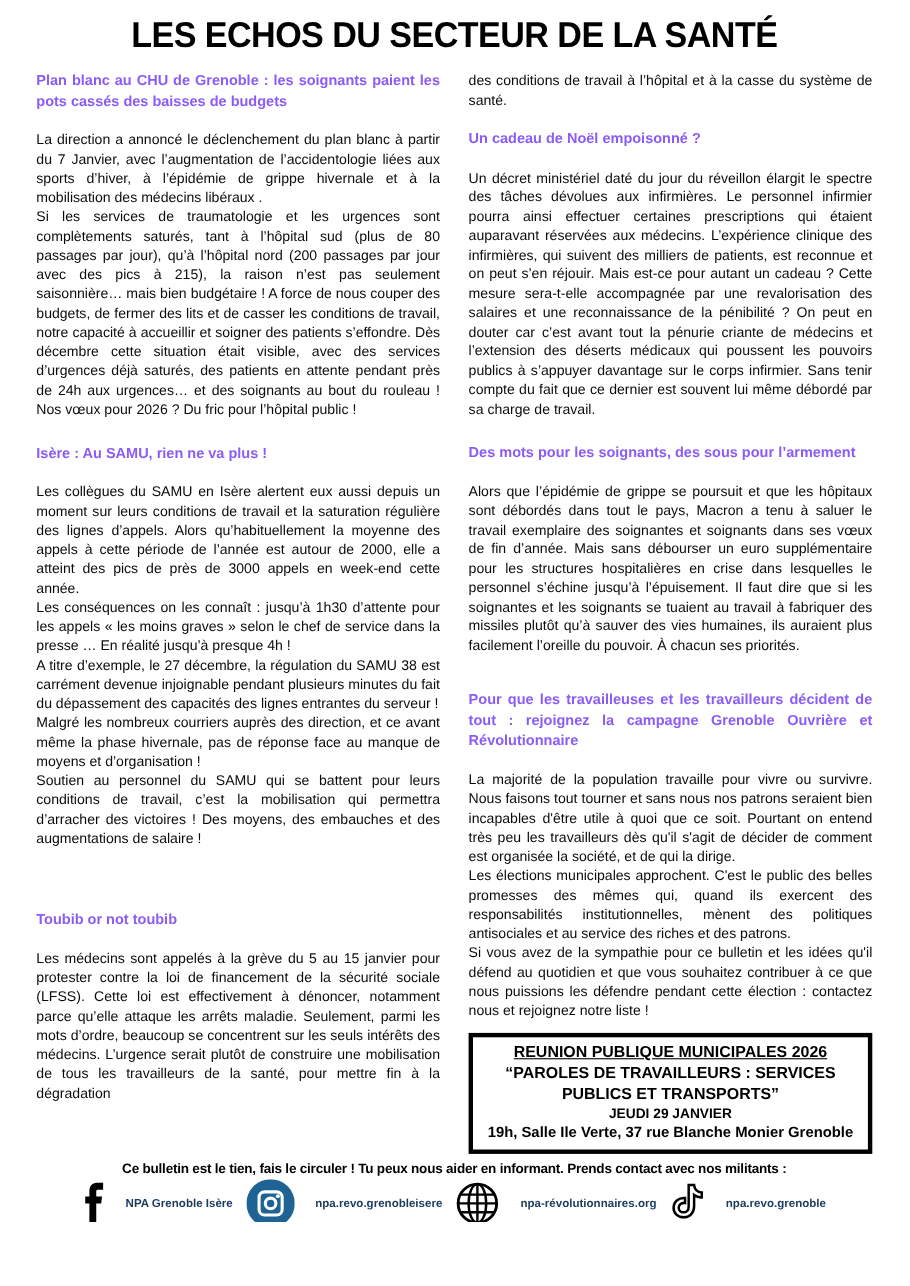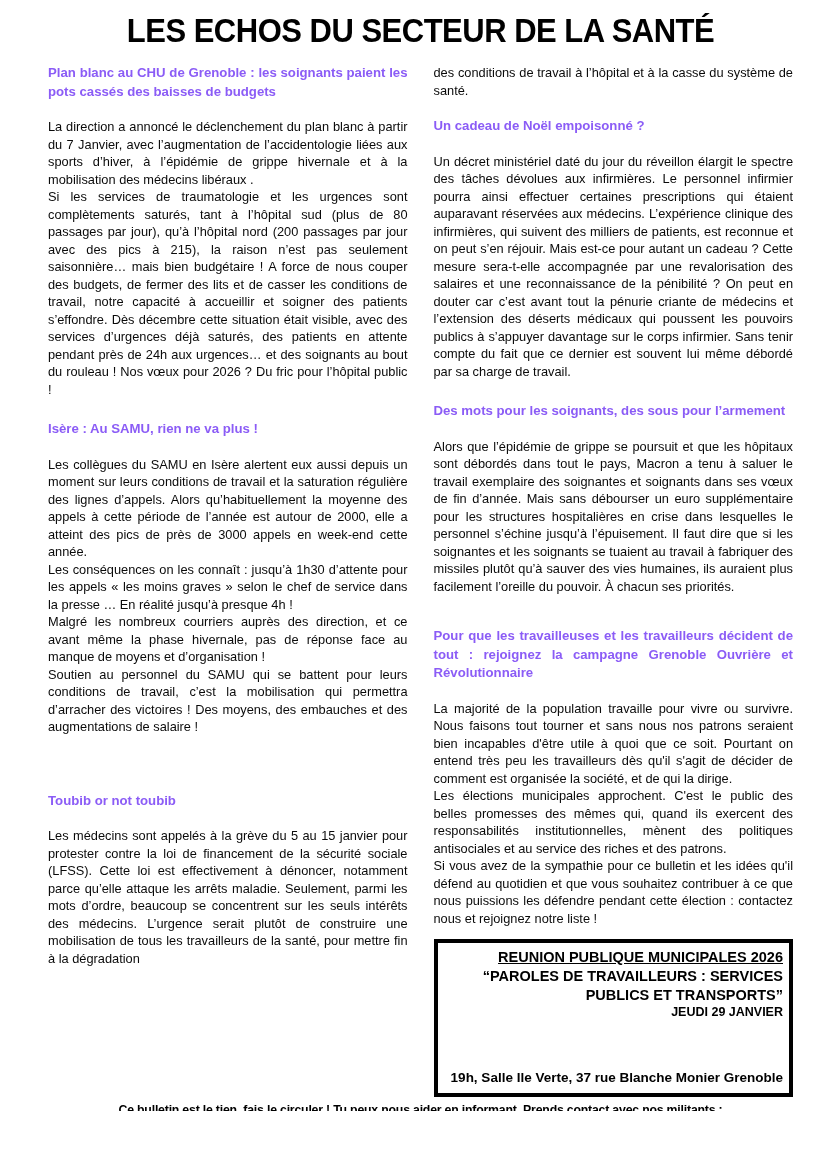--- a/index.html
+++ b/index.html
@@ -1,18 +1,18 @@
 <!DOCTYPE html>
 <html><head>
 <meta charset="utf-8">
 <style>
   html,body{margin:0;padding:0;background:#ffffff;}
   .page{
     width:827px;height:1111px;box-sizing:border-box;
-    padding:12px 34px 8px 48px;
+    padding:12px 34px 8px 33px;
     display:flex;flex-direction:column;
     font-family:"Liberation Sans", sans-serif;
     color:#0a0a0a;background:#ffffff;overflow:hidden;
   }
   h1.title{
     text-align:center;font-size:31px;font-weight:bold;
     letter-spacing:-0.5px;margin:2px 0 14px 0;color:#000;
     transform:scaleY(1.05);
   }
   .columns{display:flex;flex:1;gap:26px;}
@@ -21,26 +21,26 @@
   .col h2{
     font-size:13.2px;line-height:18.5px;font-weight:bold;
     margin:18px 0 17px 0;text-align:justify;color:#8b5cf6;
   }
   .col h2.first{margin-top:0;}
   .col h2.mt-med{margin-top:22px;}
   .col h2.mt-big{margin-top:56px;}
   .col h2.mt-big2{margin-top:32px;}
   .event-box{
     border:4px solid #000;margin-top:12px;padding:4px 6px 6px 6px;
-    text-align:right;font-weight:bold;color:#000;
+    text-align:center;font-weight:bold;color:#000;
   }
   .ebx-l1{font-size:14.5px;text-decoration:underline;line-height:20px;}
   .ebx-l2{font-size:14.5px;line-height:19px;}
   .ebx-l3{font-size:12.5px;line-height:15px;}
-  .ebx-l4{font-size:13.5px;line-height:19px;margin-top:48px;}
+  .ebx-l4{font-size:13.5px;line-height:19px;}
   .footer{margin-top:auto;padding-top:6px;}
   .tagline{
     text-align:center;font-weight:bold;font-size:12.3px;
     letter-spacing:-0.2px;margin-bottom:3px;color:#000;
   }
   .contacts{
     display:flex;justify-content:center;align-items:center;gap:12px;
   }
   .contact{display:flex;align-items:center;gap:19px;}
   .c-icon{display:flex;align-items:center;}
@@ -58,20 +58,21 @@
 
   <div class="columns">
 
     <div class="col">
       <h2 class="first">Plan blanc au CHU de Grenoble : les soignants paient les pots cassés des baisses de budgets</h2>
       <p>La direction a annoncé le déclenchement du plan blanc à partir du 7 Janvier, avec l’augmentation de l’accidentologie liées aux sports d’hiver, à l’épidémie de grippe hivernale et à la mobilisation des médecins libéraux .</p>
       <p>Si les services de traumatologie et les urgences sont complètements saturés, tant à l’hôpital sud  (plus de 80 passages par jour), qu’à l’hôpital nord (200 passages par jour avec des pics à 215), la raison n’est pas seulement saisonnière… mais bien budgétaire ! A force de nous couper des budgets, de fermer des lits et de casser les conditions de travail, notre capacité à accueillir et soigner des patients s’effondre. Dès décembre cette situation était visible, avec des services d’urgences déjà saturés, des patients en attente pendant près de 24h aux urgences… et des soignants au bout du rouleau ! Nos vœux pour 2026 ? Du fric pour l’hôpital public !</p>
       <h2 class="mt-med">Isère : Au SAMU, rien ne va plus !</h2>
       <p>Les collègues du SAMU en Isère alertent eux aussi depuis un moment sur leurs conditions de travail et la saturation régulière des lignes d’appels. Alors qu’habituellement la moyenne des appels à cette période de l’année est autour de 2000, elle a atteint des pics de près de 3000 appels en week-end cette année.</p>
       <p>Les conséquences on les connaît : jusqu’à 1h30 d’attente pour les appels « les moins graves » selon le chef de service dans la presse … En réalité jusqu’à presque 4h !</p>
+      <p>A titre d’exemple, le 27 décembre, la régulation du SAMU 38 est carrément devenue injoignable pendant plusieurs minutes du fait du dépassement des capacités des lignes entrantes du serveur !</p>
       <p>Malgré les nombreux courriers auprès des direction, et ce avant même la phase hivernale, pas de réponse face au manque de moyens et d’organisation !</p>
       <p>Soutien au personnel du SAMU qui se battent pour leurs conditions de travail, c’est la mobilisation qui permettra d’arracher des victoires ! Des moyens, des embauches et des augmentations de salaire !</p>
       <h2 class="mt-big">Toubib or not toubib</h2>
       <p>Les médecins sont appelés à la grève du 5 au 15 janvier pour protester contre la loi de financement de la sécurité sociale (LFSS). Cette loi est effectivement à dénoncer, notamment parce qu’elle attaque les arrêts maladie. Seulement, parmi les mots d’ordre, beaucoup se concentrent sur les seuls intérêts des médecins. L’urgence serait plutôt de construire une mobilisation de tous les travailleurs de la santé, pour mettre fin à la dégradation</p>
     </div>
 
     <div class="col">
       <p>des conditions de travail à l’hôpital et à la casse du système de santé.</p>
       <h2>Un cadeau de Noël empoisonné ?</h2>
       <p>Un décret ministériel daté du jour du réveillon élargit le spectre des tâches dévolues aux infirmières. Le personnel infirmier pourra ainsi effectuer certaines prescriptions qui étaient auparavant réservées aux médecins. L’expérience clinique des infirmières, qui suivent des milliers de patients, est reconnue et on peut s’en réjouir. Mais est-ce pour autant un cadeau ? Cette mesure sera-t-elle accompagnée par une revalorisation des salaires et une reconnaissance de la pénibilité ? On peut en douter car c’est avant tout la pénurie criante de médecins et l’extension des déserts médicaux qui poussent les pouvoirs publics à s’appuyer davantage sur le corps infirmier. Sans tenir compte du fait que ce dernier est souvent lui même débordé par sa charge de travail.</p>

